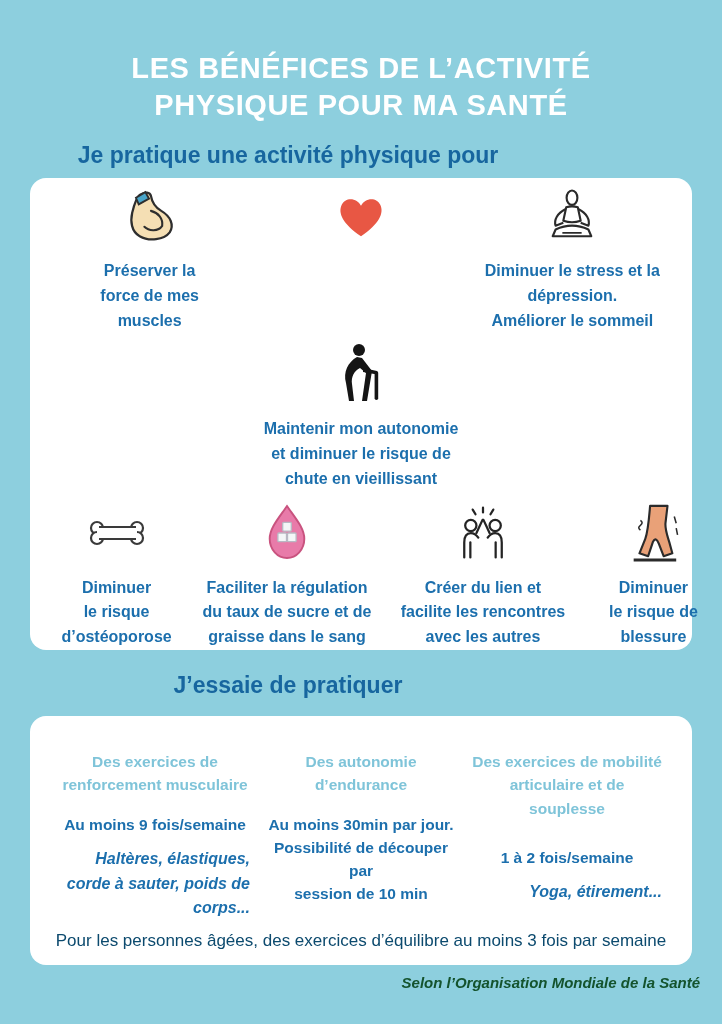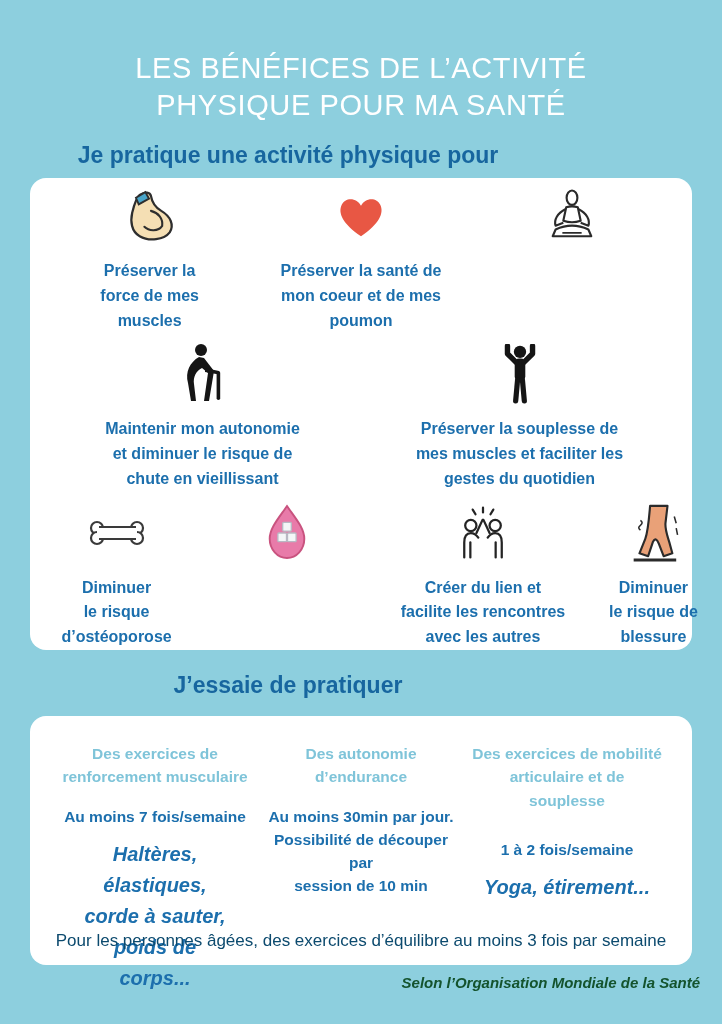--- a/index.html
+++ b/index.html
@@ -4,21 +4,21 @@
 <style>
   html,body{margin:0;padding:0;}
   body{
     width:722px;height:1024px;
     background:#8DCFDE;
     font-family:"Liberation Sans",sans-serif;
     position:relative;overflow:hidden;
   }
   .page-title{
     position:absolute;top:50px;left:0;width:722px;
-    text-align:center;color:#FFFFFF;font-weight:normal;
+    text-align:center;color:#FFFFFF;font-weight:bold;
     font-size:29px;line-height:37px;letter-spacing:.6px;
   }
   .section-heading{
     position:absolute;left:0;width:576px;text-align:center;
     color:#17669F;font-size:23px;font-weight:600;
   }
   .heading-1{top:142px;}
   .heading-2{top:672px;}
   .card{
     position:absolute;left:30px;width:662px;background:#FFFFFF;
@@ -35,36 +35,36 @@
     padding:0 6px;
   }
   .w-sm{flex:0 0 21%;}
   .w-md{flex:0 0 29%;}
   .icon-box{height:76px;display:flex;align-items:center;justify-content:center;}
   .benefit-label{
     margin-top:5px;color:#1C6FAD;font-weight:600;font-size:16px;
     line-height:1.55;text-align:center;white-space:pre-line;
   }
   .card-practice{
-    top:716px;height:249px;padding:26px 22px 12px;
+    top:716px;height:249px;padding:34px 22px 12px;
   }
   .practice-cols{display:flex;}
   .practice-col{flex:1;text-align:center;padding:0 8px;}
   .practice-header{
     color:#7FC4D9;font-weight:bold;font-size:15.5px;line-height:1.5;
     white-space:pre-line;
   }
   .practice-freq{
     margin-top:16px;color:#1C6FAD;font-weight:bold;font-size:15.5px;
     line-height:1.5;white-space:pre-line;
   }
   .freq-offset{margin-top:26px;}
   .practice-examples{
     margin-top:11px;color:#1C6FAD;font-style:italic;font-weight:600;
-    font-size:20px;line-height:1.55;white-space:pre-line;
+    font-size:16px;line-height:1.55;white-space:pre-line;text-align:right;
   }
   .practice-note{
     position:absolute;left:0;bottom:14px;width:100%;
     text-align:center;color:#0c4a6e;font-size:17px;font-weight:400;
   }
   .page-footer{
     position:absolute;top:974px;right:22px;width:680px;text-align:right;
     color:#14532d;font-style:italic;font-weight:bold;font-size:15px;
   }
 </style>
@@ -92,66 +92,51 @@
       <div class="benefit-label">Préserver la
 force de mes
 muscles</div>
     </div>
     <div class="benefit">
       <div class="icon-box">
         <svg viewBox="0 0 56 52" width="52" height="48">
           <path d="M28 48 C8 34 3 23 7 14 C11 5 24 6 28 15 C32 6 45 5 49 14 C53 23 48 34 28 48 Z" fill="#E85744"></path>
         </svg>
       </div>
-      <div class="benefit-label">Préserver la santé de
-mon coeur et de mes
-poumon</div>
     </div>
     <div class="benefit">
       <div class="icon-box">
         <svg viewBox="0 0 64 56" width="62" height="54" fill="#FFFFFF" stroke="#2A2A2A" stroke-width="2.2" stroke-linejoin="round">
           <ellipse cx="32" cy="9" rx="5.6" ry="7.5"></ellipse>
           <path d="M26 19 Q32 17 38 19 L41 33 Q32 36 23 33 Z"></path>
           <path d="M25 21 C17 25 13 32 15 38 L23 35" fill="none"></path>
           <path d="M39 21 C47 25 51 32 49 38 L41 35" fill="none"></path>
           <path d="M15 42 Q32 34 49 42 L52 49 L12 49 Z"></path>
           <line x1="22" y1="45.5" x2="42" y2="45.5" stroke-width="1.8"></line>
         </svg>
       </div>
+      <div class="benefit-label">Diminuer le stress et la
+dépression.
+Améliorer le sommeil</div>
     </div>
   </div>
 
   <div class="benefit-row">
     <div class="benefit">
       <div class="icon-box">
         <svg viewBox="0 0 64 64" width="64" height="66" fill="#151515">
           <circle cx="30" cy="8" r="6"></circle>
           <path d="M28 15 C19 20 14 30 17 41 L20 59 L25 59 L23 42 C22 35 25 29 31 26 L37 31 L33 59 L38 59 L43 29 L33 16 Z"></path>
           <path d="M34 26 L48 29 L48 32.5 L34 30 Z"></path>
           <rect x="45.6" y="29" width="3.6" height="29" rx="1.8"></rect>
         </svg>
       </div>
       <div class="benefit-label">Maintenir mon autonomie
 et diminuer le risque de
 chute en vieillissant</div>
-    </div>
-    <div class="benefit">
-      <div class="icon-box">
-        <svg viewBox="0 0 56 62" width="54" height="60">
-          <circle cx="28" cy="8" r="6.4" fill="#151515"></circle>
-          <rect x="22.5" y="15" width="11" height="23" rx="4.5" fill="#151515"></rect>
-          <path d="M24 19 L15 10 L15 2" stroke="#151515" stroke-width="5.6" fill="none" stroke-linecap="round" stroke-linejoin="round"></path>
-          <path d="M32 19 L41 10 L41 2" stroke="#151515" stroke-width="5.6" fill="none" stroke-linecap="round" stroke-linejoin="round"></path>
-          <path d="M25.5 37 L23.5 59" stroke="#151515" stroke-width="5.4" stroke-linecap="round"></path>
-          <path d="M30.5 37 L32.5 59" stroke="#151515" stroke-width="5.4" stroke-linecap="round"></path>
-        </svg>
-      </div>
-      <div class="benefit-label">Préserver la souplesse de
-mes muscles et faciliter les
-gestes du quotidien</div>
     </div>
   </div>
 
   <div class="benefit-row">
     <div class="benefit w-sm">
       <div class="icon-box">
         <svg viewBox="0 0 64 36" width="64" height="36">
           <g stroke="#3A3A3A" stroke-width="2.2" fill="#FFFFFF">
             <circle cx="12" cy="13" r="6"></circle>
               <circle cx="12" cy="23" r="6"></circle>
@@ -171,20 +156,23 @@
       <div class="icon-box">
         <svg viewBox="0 0 52 60" width="50" height="58">
           <path d="M26 2 C17 15 8 25 8 36 C8 47 16 56 26 56 C36 56 44 47 44 36 C44 25 35 15 26 2 Z" fill="#E87BA9" stroke="#C9537F" stroke-width="2"></path>
           <g fill="#F4F6F8" stroke="#B9B9C4" stroke-width="1.4">
             <rect x="21.5" y="19" width="9" height="9" rx="1"></rect>
             <rect x="16.5" y="30" width="9" height="9" rx="1"></rect>
             <rect x="26.5" y="30" width="9" height="9" rx="1"></rect>
           </g>
         </svg>
       </div>
+      <div class="benefit-label">Faciliter la régulation
+du taux de sucre et de
+graisse dans le sang</div>
     </div>
     <div class="benefit w-md">
       <div class="icon-box">
         <svg viewBox="0 0 64 60" width="60" height="58" fill="none" stroke="#242424" stroke-width="2.4" stroke-linecap="round" stroke-linejoin="round">
           <path d="M32 8 V3"></path>
             <path d="M24 10 L21 5"></path>
             <path d="M40 10 L43 5"></path>
           <circle cx="19" cy="22" r="6" fill="#FFFFFF"></circle>
           <circle cx="45" cy="22" r="6" fill="#FFFFFF"></circle>
           <path d="M12 56 V40 C12 33 15 30 19 30 C23 30 25 32 27 35"></path>
@@ -216,21 +204,21 @@
 
 </section>
 
 <div class="section-heading heading-2">J’essaie de pratiquer</div>
 
 <section class="card card-practice">
   <div class="practice-cols">
     <div class="practice-col">
       <div class="practice-header">Des exercices de
 renforcement musculaire</div>
-      <div class="practice-freq">Au moins 7 fois/semaine</div>
+      <div class="practice-freq">Au moins 9 fois/semaine</div>
       <div class="practice-examples">Haltères, élastiques,
 corde à sauter, poids de
 corps...</div>
     </div>
     <div class="practice-col">
       <div class="practice-header">Des autonomie
 d’endurance</div>
       <div class="practice-freq">Au moins 30min par jour.
 Possibilité de découper par
 session de 10 min</div>

